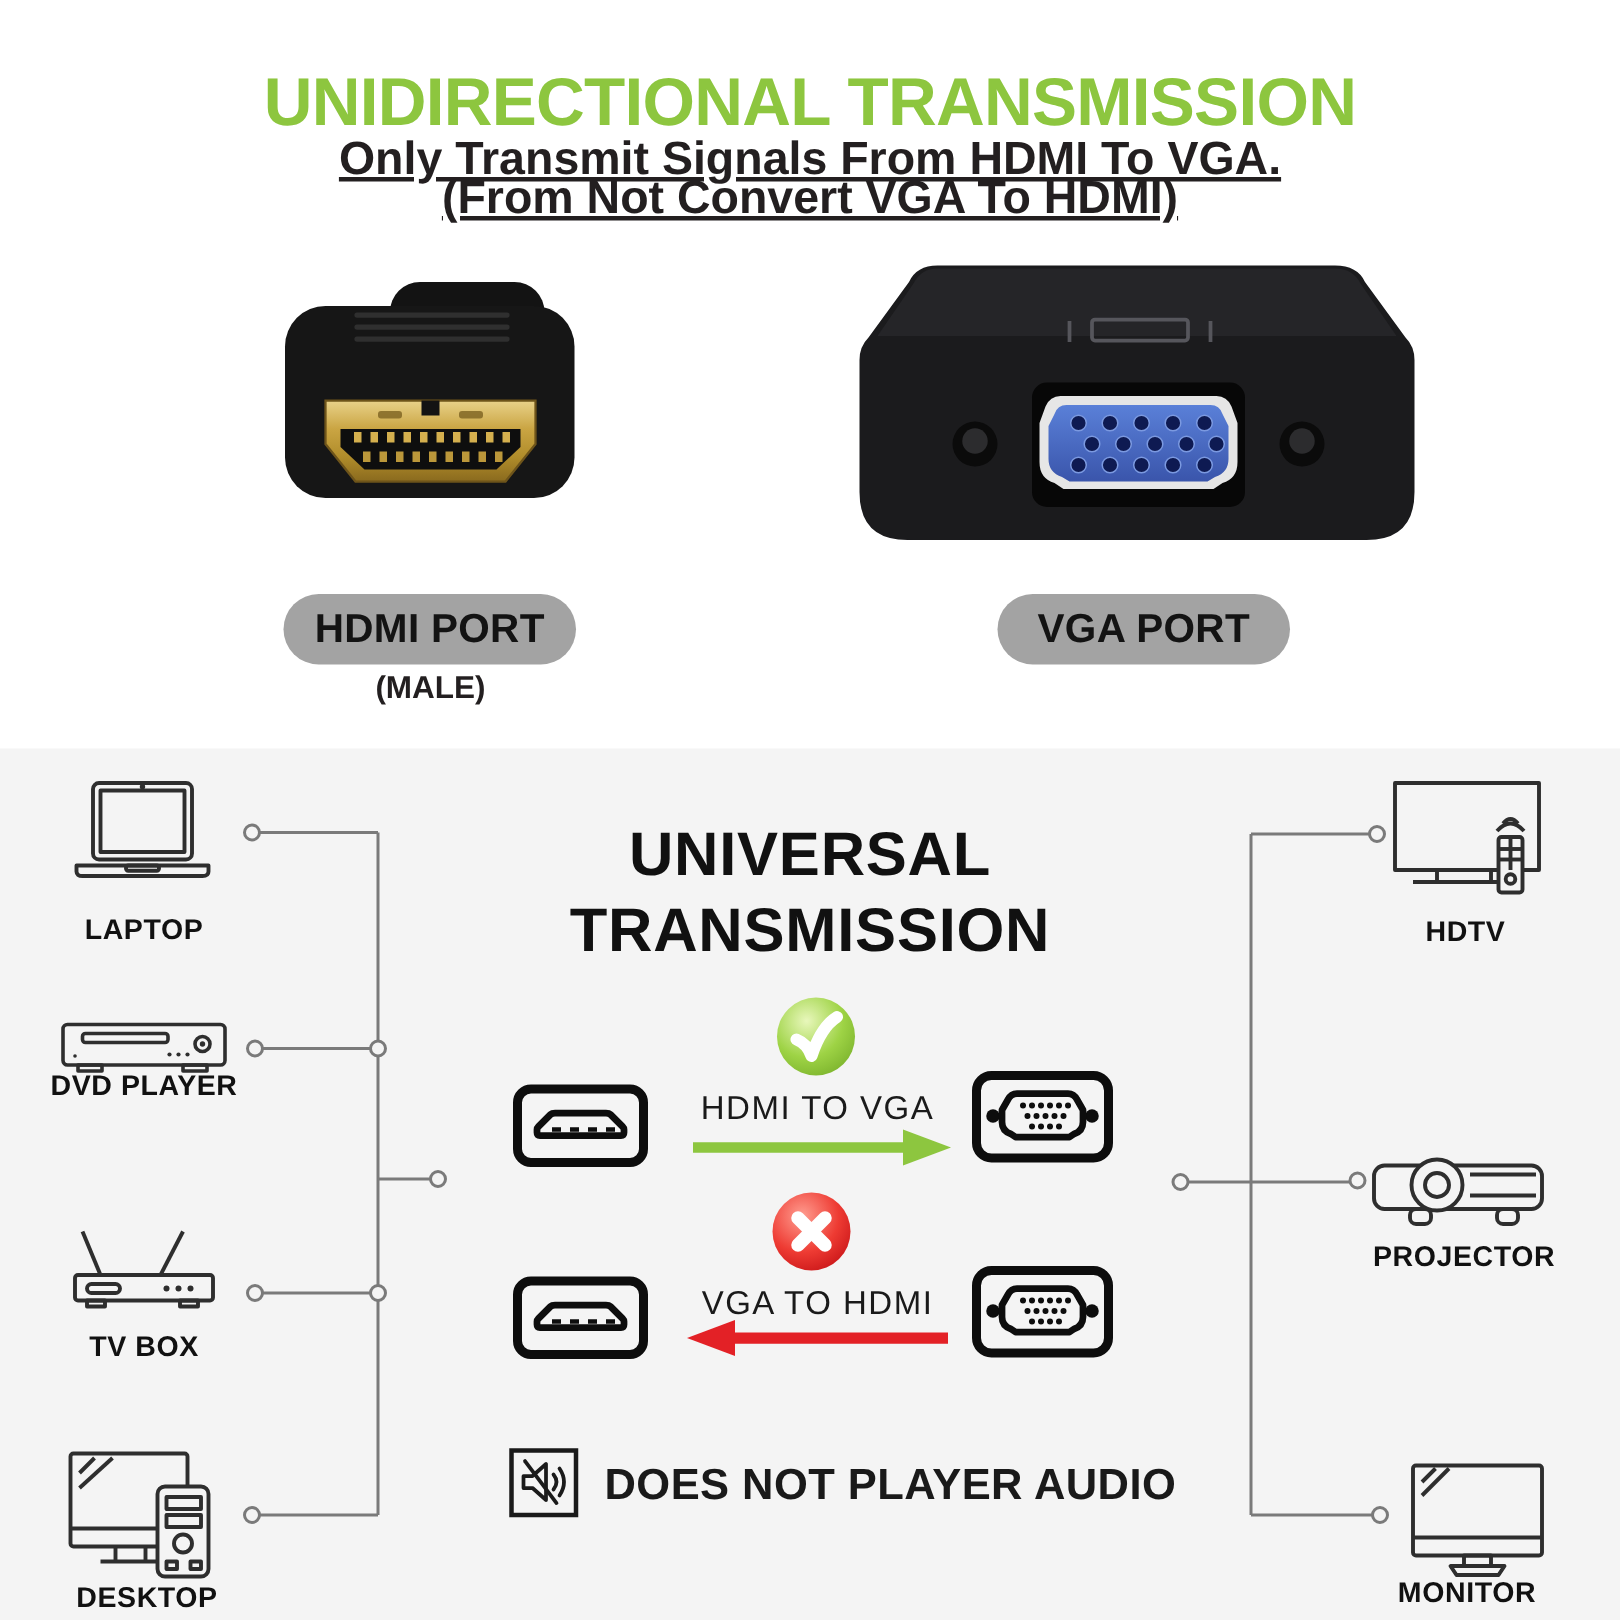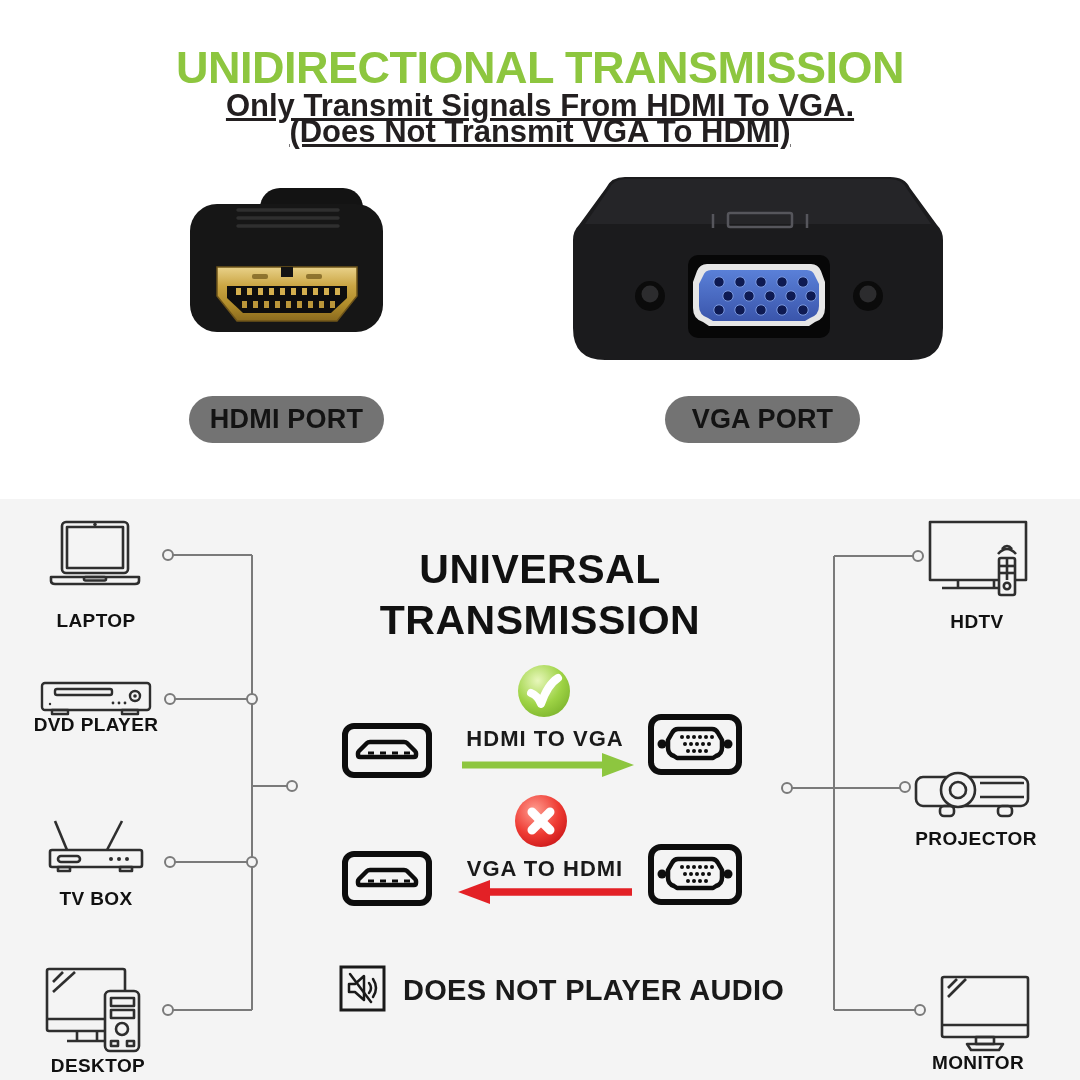--- a/index.html
+++ b/index.html
@@ -4,43 +4,43 @@
 <style>
   html,body{margin:0;padding:0;width:1080px;height:1080px;overflow:hidden;background:#ffffff;
     font-family:"Liberation Sans", sans-serif;}
   .stage{position:relative;width:860px;height:1080px;background:#ffffff;margin-top:22px;}
   .abs{position:absolute;}
   
   .title{top:20px;left:0;width:1080px;text-align:center;font-size:45px;font-weight:bold;
     letter-spacing:-0.5px;color:#8dc63f;}
   .subtitle{top:71px;left:0;width:1080px;text-align:center;font-size:31px;font-weight:bold;
     color:#231f20;line-height:26px;text-decoration:underline;}
-  .pill{height:47px;border-radius:24px;background:#737373;color:#131313;font-size:27px;
+  .pill{height:47px;border-radius:24px;background:#a3a3a3;color:#131313;font-size:27px;
     font-weight:bold;text-align:center;line-height:47px;letter-spacing:0.2px;}
   .pill-sub{font-size:21px;font-weight:bold;color:#231f20;text-align:center;}
   
   .panel{top:477px;left:0;width:1080px;height:603px;background:#f4f4f4;}
   .compat-title{top:522px;left:290px;width:500px;text-align:center;font-size:41px;
     font-weight:bold;color:#111;line-height:51px;letter-spacing:0.5px;}
-  .flow-label{width:300px;text-align:center;font-size:22px;font-weight:bold;color:#1a1a1a;
+  .flow-label{width:300px;text-align:center;font-size:22px;font-weight:normal;color:#1a1a1a;
     letter-spacing:1px;}
   .audio-label{font-size:29px;font-weight:bold;color:#1a1a1a;letter-spacing:0.3px;}
   .dev-label{width:220px;text-align:center;font-size:19px;font-weight:bold;color:#111;
     letter-spacing:0.4px;}
   svg{display:block;}
 </style>
 </head>
 <body>
 
 <div class="stage">
 
   <div class="abs title">UNIDIRECTIONAL TRANSMISSION</div>
   <div class="abs subtitle">
     <div>Only Transmit Signals From HDMI To VGA.</div>
-    <div>(Does Not Transmit VGA To HDMI)</div>
+    <div>(From Not Convert VGA To HDMI)</div>
   </div>
 
   <svg class="abs" style="left:140px;top:152px;" width="300" height="212" viewBox="0 0 300 212">
     <defs>
       <linearGradient id="goldGrad" x1="0" y1="0" x2="0" y2="1">
         <stop offset="0" stop-color="#e9d28a"></stop>
           <stop offset="0.35" stop-color="#caa543"></stop>
         <stop offset="0.7" stop-color="#b08c2a"></stop>
           <stop offset="1" stop-color="#8a6a1e"></stop>
       </linearGradient>
@@ -114,20 +114,21 @@
         <circle cx="246" cy="126" r="5.2"></circle>
       <circle cx="154" cy="140" r="5.2"></circle>
         <circle cx="175" cy="140" r="5.2"></circle>
         <circle cx="196" cy="140" r="5.2"></circle>
         <circle cx="217" cy="140" r="5.2"></circle>
         <circle cx="238" cy="140" r="5.2"></circle>
     </g>
   </svg>
 
   <div class="abs pill" style="left:189px;top:374px;width:195px;">HDMI PORT</div>
+  <div class="abs pill-sub" style="left:187px;top:425px;width:200px;">(MALE)</div>
   <div class="abs pill" style="left:665px;top:374px;width:195px;">VGA PORT</div>
 
   <div class="abs panel"></div>
 
   <svg class="abs" style="left:0;top:0;" width="1080" height="1080" viewBox="0 0 1080 1080">
     <path d="M168,533 H252 M252,533 V988 M170,677 H252 M170,840 H252 M168,988 H252 M252,764 H287
              M918,534 H834 M834,534 V988 M792,766 H900 M834,988 H915" fill="none" stroke="#7a7a7a" stroke-width="2"></path>
     <g fill="#f4f4f4" stroke="#7a7a7a" stroke-width="2">
       <circle cx="168" cy="533" r="5"></circle>
         <circle cx="170" cy="677" r="5"></circle>

